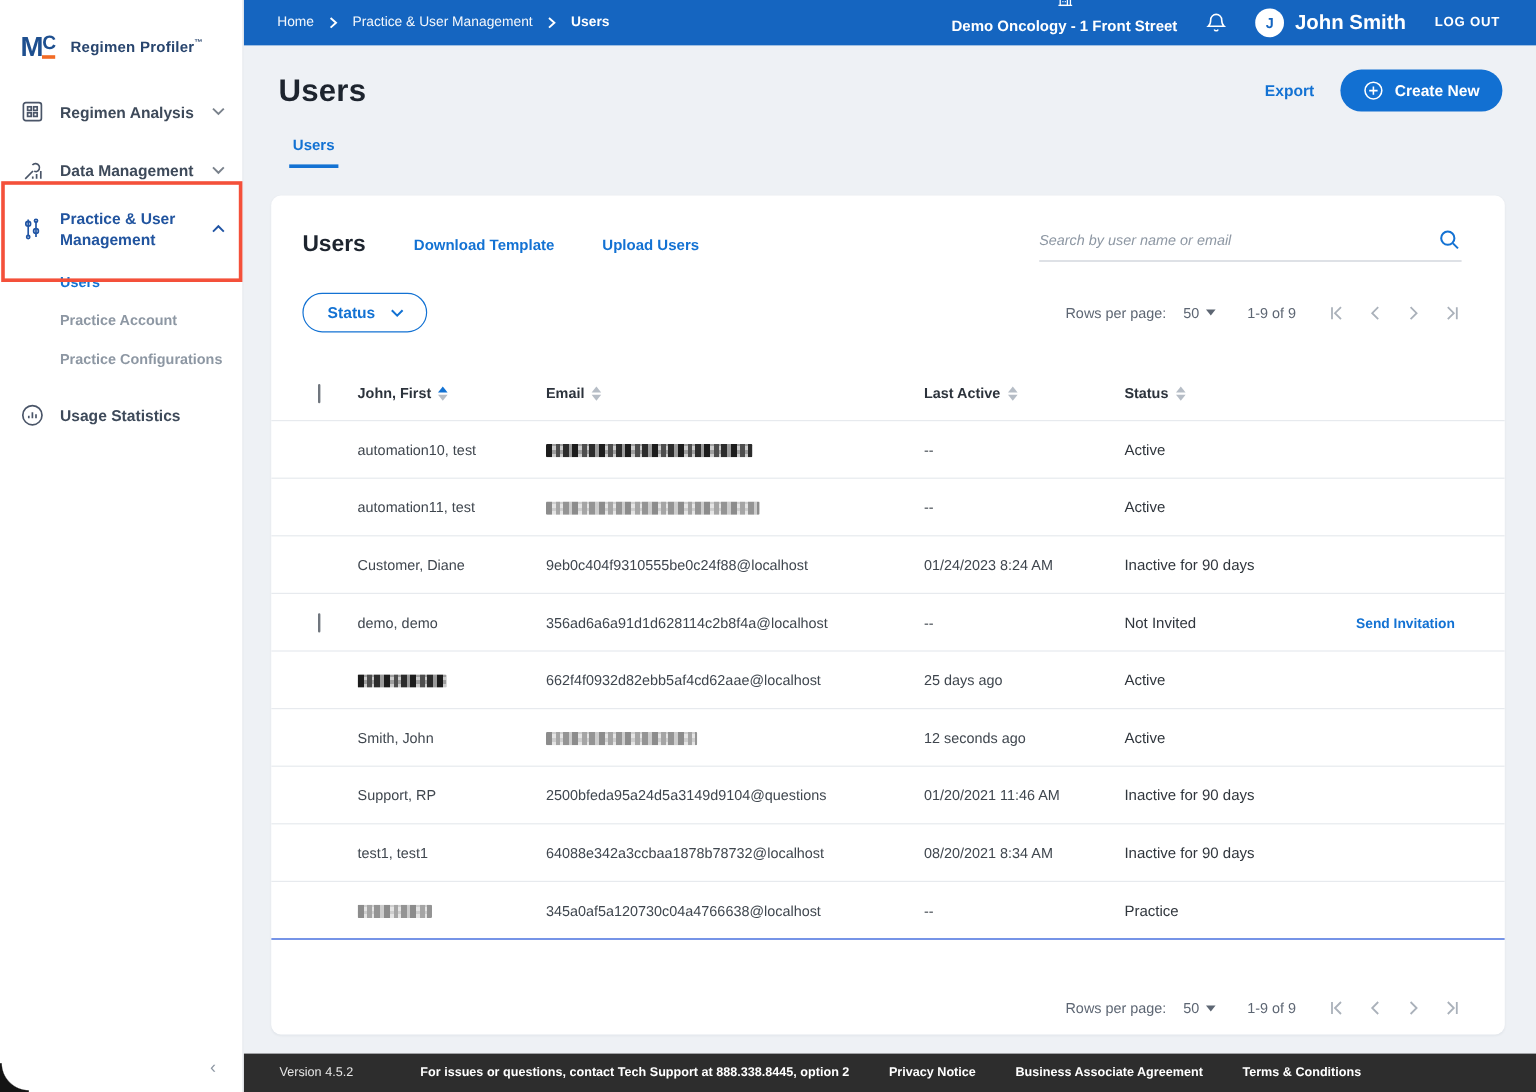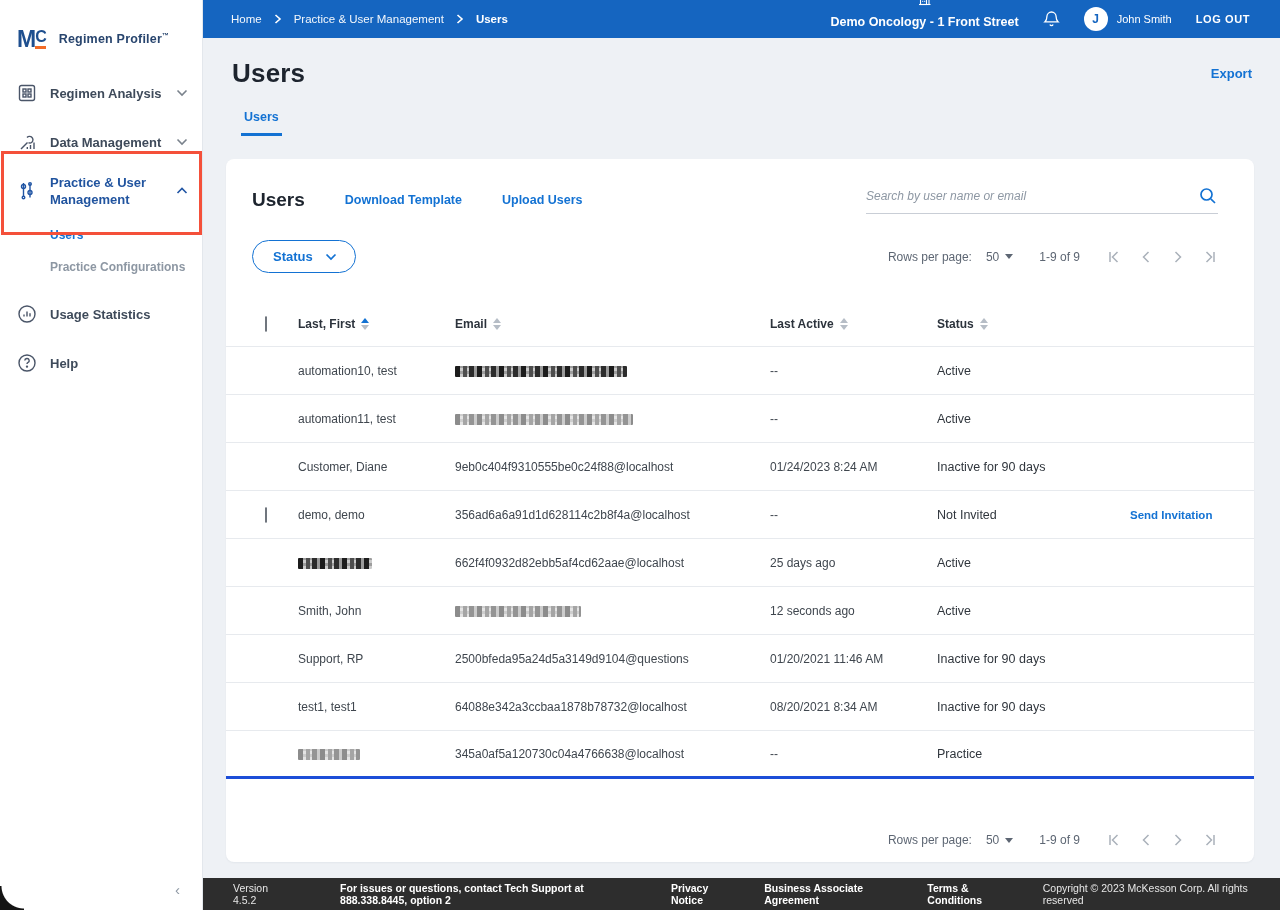--- a/index.html
+++ b/index.html
@@ -57,21 +57,21 @@
   }
   .crumbs { display:flex; align-items:center; gap:12px; font-size:11.5px; }
   .crumb { color:#ffffff; opacity:.95; cursor:pointer; }
   .crumb.current { font-weight:700; opacity:1; cursor:default; }
   .crumb-sep { display:flex; }
   .topbar-right { margin-left:auto; display:flex; align-items:center; gap:24px; }
   .practice-sel { display:flex; align-items:center; gap:9px; font-size:12.5px; font-weight:600; cursor:pointer;flex-direction:column; }
   .bell { display:flex; cursor:pointer; }
   .user-chip { display:flex; align-items:center; gap:9px; cursor:pointer; }
   .avatar { width:24px; height:24px; border-radius:50%; background:#ffffff; color:#1565c0; font-size:12px; font-weight:700; display:flex; align-items:center; justify-content:center; }
-  .user-name { font-size:11px; font-weight:400; }
+  .user-name { font-size:17px; font-weight:700; }
   .logout { font-size:11px; font-weight:700; letter-spacing:.6px; cursor:pointer; }
   
   .page-head { background:#eef1f5; padding:20px 28px 0 29px; flex:0 0 auto; }
   .title-row { display:flex; align-items:center; }
   .page-title { font-size:26px; font-weight:700; color:#1d242e; letter-spacing:.2px; }
   .head-actions { margin-left:auto; display:flex; align-items:center; gap:22px; }
   .export-link { color:#1372d3; font-size:13px; font-weight:700; cursor:pointer; }
   .btn-create {
     display:flex; align-items:center; gap:9px;
     background:#1270d2; color:#fff; border:none; cursor:pointer;
@@ -115,21 +115,21 @@
     align-items:center;
     padding:0 14px;
   }
   .thead { height:46px; border-bottom:1px solid #e7eaee; font-size:12px; font-weight:700; color:#2c333c; }
   .th { display:flex; align-items:center; gap:6px; cursor:pointer; }
   .sort { display:inline-flex; flex-direction:column; align-items:center; gap:2px; }
   .tri-up { width:0; height:0; border-left:4px solid transparent; border-right:4px solid transparent; border-bottom:5px solid #b6bdc6; }
   .tri-dn { width:0; height:0; border-left:4px solid transparent; border-right:4px solid transparent; border-top:5px solid #b6bdc6; }
   .sort.active .tri-up { border-bottom-color:#1372d3; }
   .trow { height:48px; border-bottom:1px solid #e7eaee; font-size:12px; color:#3f464e; }
-  .trow:last-of-type { border-bottom:3px solid #1d4ed8; }
+  .trow:last-of-type { border-bottom:1px solid #1d4ed8; }
   .cell-status { font-size:12.5px; color:#30363d; }
   .cell-action { padding-left:8px; }
   .action-link { color:#1372d3; font-size:11.5px; font-weight:700; cursor:pointer; white-space:nowrap; }
   .checkbox {
     width:15px; height:15px; border:1.5px solid #70767e; border-radius:2px;
     background:#fff; margin-left:25px; cursor:pointer;
   }
   .redact {
     display:inline-block; height:11px; vertical-align:middle; border-radius:1px;
     background-color:#b9b9b9;
@@ -213,45 +213,36 @@
       <span class="nav-label">Practice &amp; User Management</span>
       <span class="nav-chev">
         <svg width="12" height="8" viewBox="0 0 12 8" fill="none" stroke="#2155a4" stroke-width="1.6">
             <path d="M1.5 6 L6 1.5 L10.5 6"></path>
           </svg>
       </span>
     </div>
 
     <div class="subnav">
       <div class="sub-item selected">Users</div>
+      <div class="sub-item">Practice Account</div>
       <div class="sub-item">Practice Configurations</div>
     </div>
 
     <div class="nav-item">
       <span class="nav-ico">
         <svg width="20" height="20" viewBox="0 0 20 20" fill="none" stroke="#4a5568" stroke-width="1.4">
           <circle cx="10" cy="10" r="8"></circle>
           <path d="M7 12.5 v-2"></path>
             <path d="M10 12.5 v-5"></path>
             <path d="M13 12.5 v-3.2"></path>
         </svg>
       </span>
       <span class="nav-label">Usage Statistics</span>
     </div>
 
-    <div class="nav-item">
-      <span class="nav-ico">
-        <svg width="20" height="20" viewBox="0 0 20 20" fill="none" stroke="#4a5568" stroke-width="1.4">
-          <circle cx="10" cy="10" r="8"></circle>
-          <path d="M7.8 7.6 a2.2 2.2 0 1 1 3 2.1 c-.7.3-.8.8-.8 1.4"></path>
-          <circle cx="10" cy="13.6" r="0.5" fill="#4a5568"></circle>
-        </svg>
-      </span>
-      <span class="nav-label">Help</span>
-    </div>
   </div>
 
   <div class="annotation-box"></div>
   <div class="collapse-chev">‹</div>
 </div>
 <div class="screen-corner"></div>
 
 <div class="main">
 
   <div class="topbar">
@@ -297,20 +288,29 @@
       </div>
       <span class="logout">LOG OUT</span>
     </div>
   </div>
 
   <div class="page-head">
     <div class="title-row">
       <span class="page-title">Users</span>
       <div class="head-actions">
         <span class="export-link">Export</span>
+        <button class="btn-create">
+          <span>
+            <svg width="17" height="17" viewBox="0 0 17 17" fill="none" stroke="#fff" stroke-width="1.3">
+              <circle cx="8.5" cy="8.5" r="7"></circle>
+                <path d="M8.5 5 v7 M5 8.5 h7"></path>
+            </svg>
+          </span>
+          <span>Create New</span>
+        </button>
       </div>
     </div>
     <div class="tabs">
       <span class="tab">Users</span>
     </div>
   </div>
 
   <div class="content">
     <div class="card">
 
@@ -368,21 +368,21 @@
                 </svg>
               </span>
           </span>
         </div>
       </div>
 
       <div class="tbl">
         <div class="thead">
           <div><span class="checkbox"></span></div>
           <div class="th">
-            <span>Last, First</span>
+            <span>John, First</span>
             <span class="sort active">
                 <span class="tri-up"></span>
                 <span class="tri-dn"></span>
               </span>
           </div>
           <div class="th">
             <span>Email</span>
             <span class="sort">
                 <span class="tri-up"></span>
                 <span class="tri-dn"></span>
@@ -524,16 +524,15 @@
 
     </div>
   </div>
 
   <div class="footer">
     <span class="f-version">Version 4.5.2</span>
     <span class="f-support">For issues or questions, contact Tech Support at 888.338.8445, option 2</span>
     <span class="f-link">Privacy Notice</span>
     <span class="f-link">Business Associate Agreement</span>
     <span class="f-link">Terms &amp; Conditions</span>
-    <span class="f-copy">Copyright © 2023 McKesson Corp. All rights reserved</span>
   </div>
 
 </div>
 
 </body></html>

